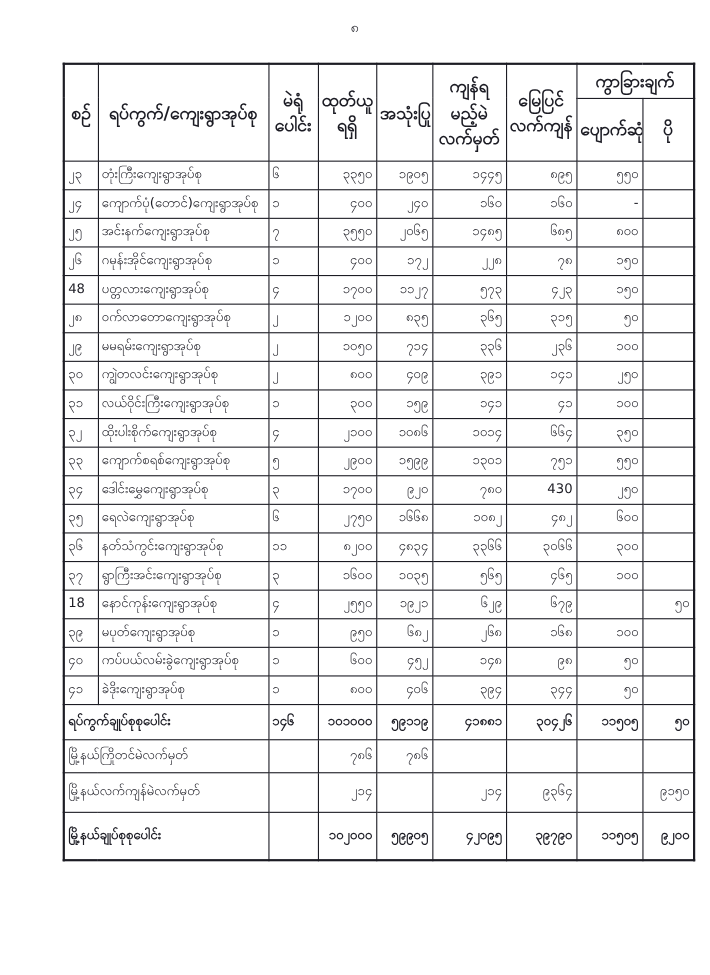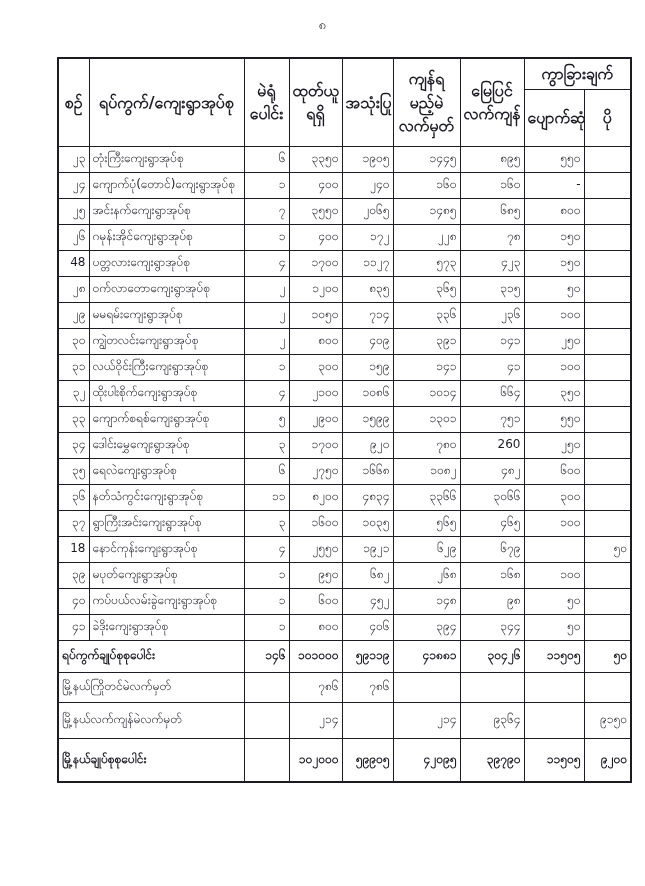--- a/index.html
+++ b/index.html
@@ -28,21 +28,21 @@
     vertical-align:middle;
     line-height:1.45;
     overflow:hidden;
   }
   .ballot thead th{
     font-weight:bold;text-align:center;font-size:16px;
   }
   .ballot thead tr.h-top{height:31px;}
   .ballot thead tr.h-sub{height:57px;}
   .ballot tbody tr.data-row{height:26px;}
-  .c{text-align:right;}
+  .c{text-align:left;}
   .r{text-align:right;padding-right:7px;}
   .n{text-align:left;padding-left:4px;margin-left:12px;}
   .sum-label{text-align:left;padding-left:30px;}
   .sum-label-sm{text-align:left;padding-left:16px;}
   tr.bold td{font-weight:bold;margin-left:28px;}
   tr.h32{height:32px;}
   tr.h30{height:30px;}
   tr.h36{height:36px;}
   tr.h44{height:44px;}
   .signature{
@@ -219,21 +219,21 @@
     <td class="r"></td>
   </tr>
 
   <tr class="data-row">
     <td class="c">၃၄</td>
     <td class="n">ဒေါင်းမွှေကျေးရွာအုပ်စု</td>
     <td class="c">၃</td>
     <td class="r">၁၇၀၀</td>
     <td class="r">၉၂၀</td>
     <td class="r">၇၈၀</td>
-    <td class="r">260</td>
+    <td class="r">430</td>
     <td class="r">၂၅၀</td>
     <td class="r"></td>
   </tr>
 
   <tr class="data-row">
     <td class="c">၃၅</td>
     <td class="n">ရေလဲကျေးရွာအုပ်စု</td>
     <td class="c">၆</td>
     <td class="r">၂၇၅၀</td>
     <td class="r">၁၆၆၈</td>

